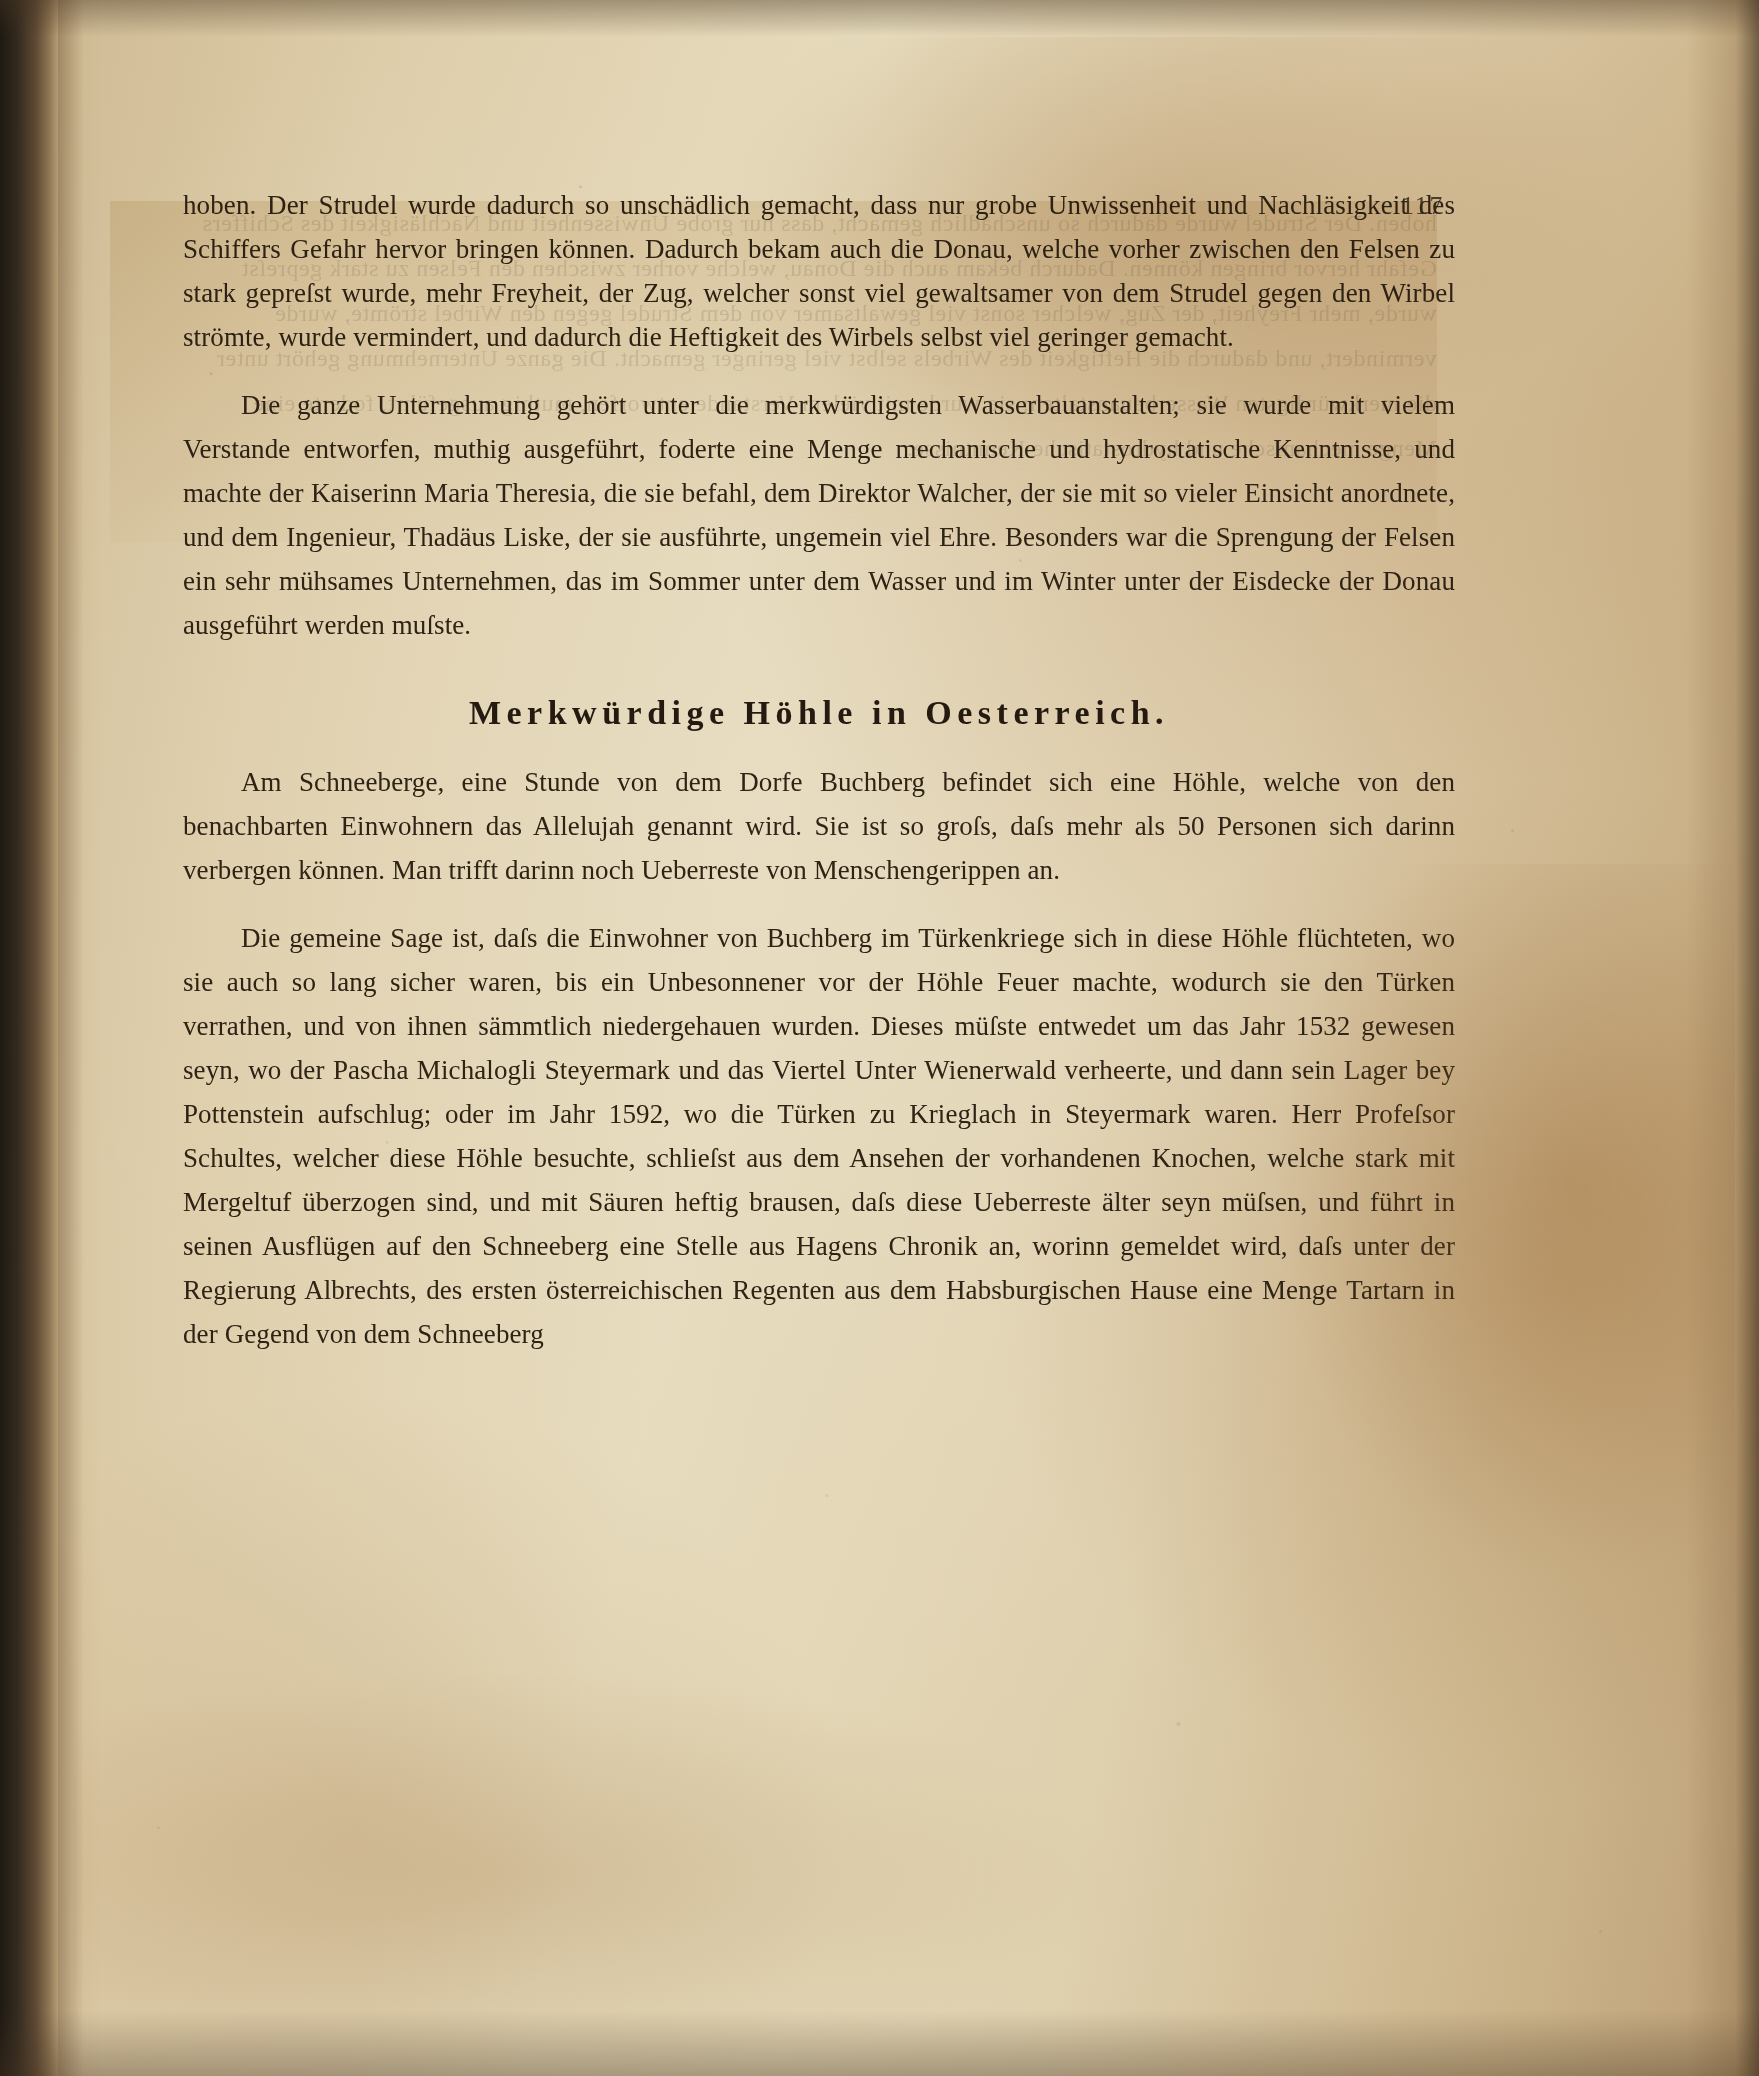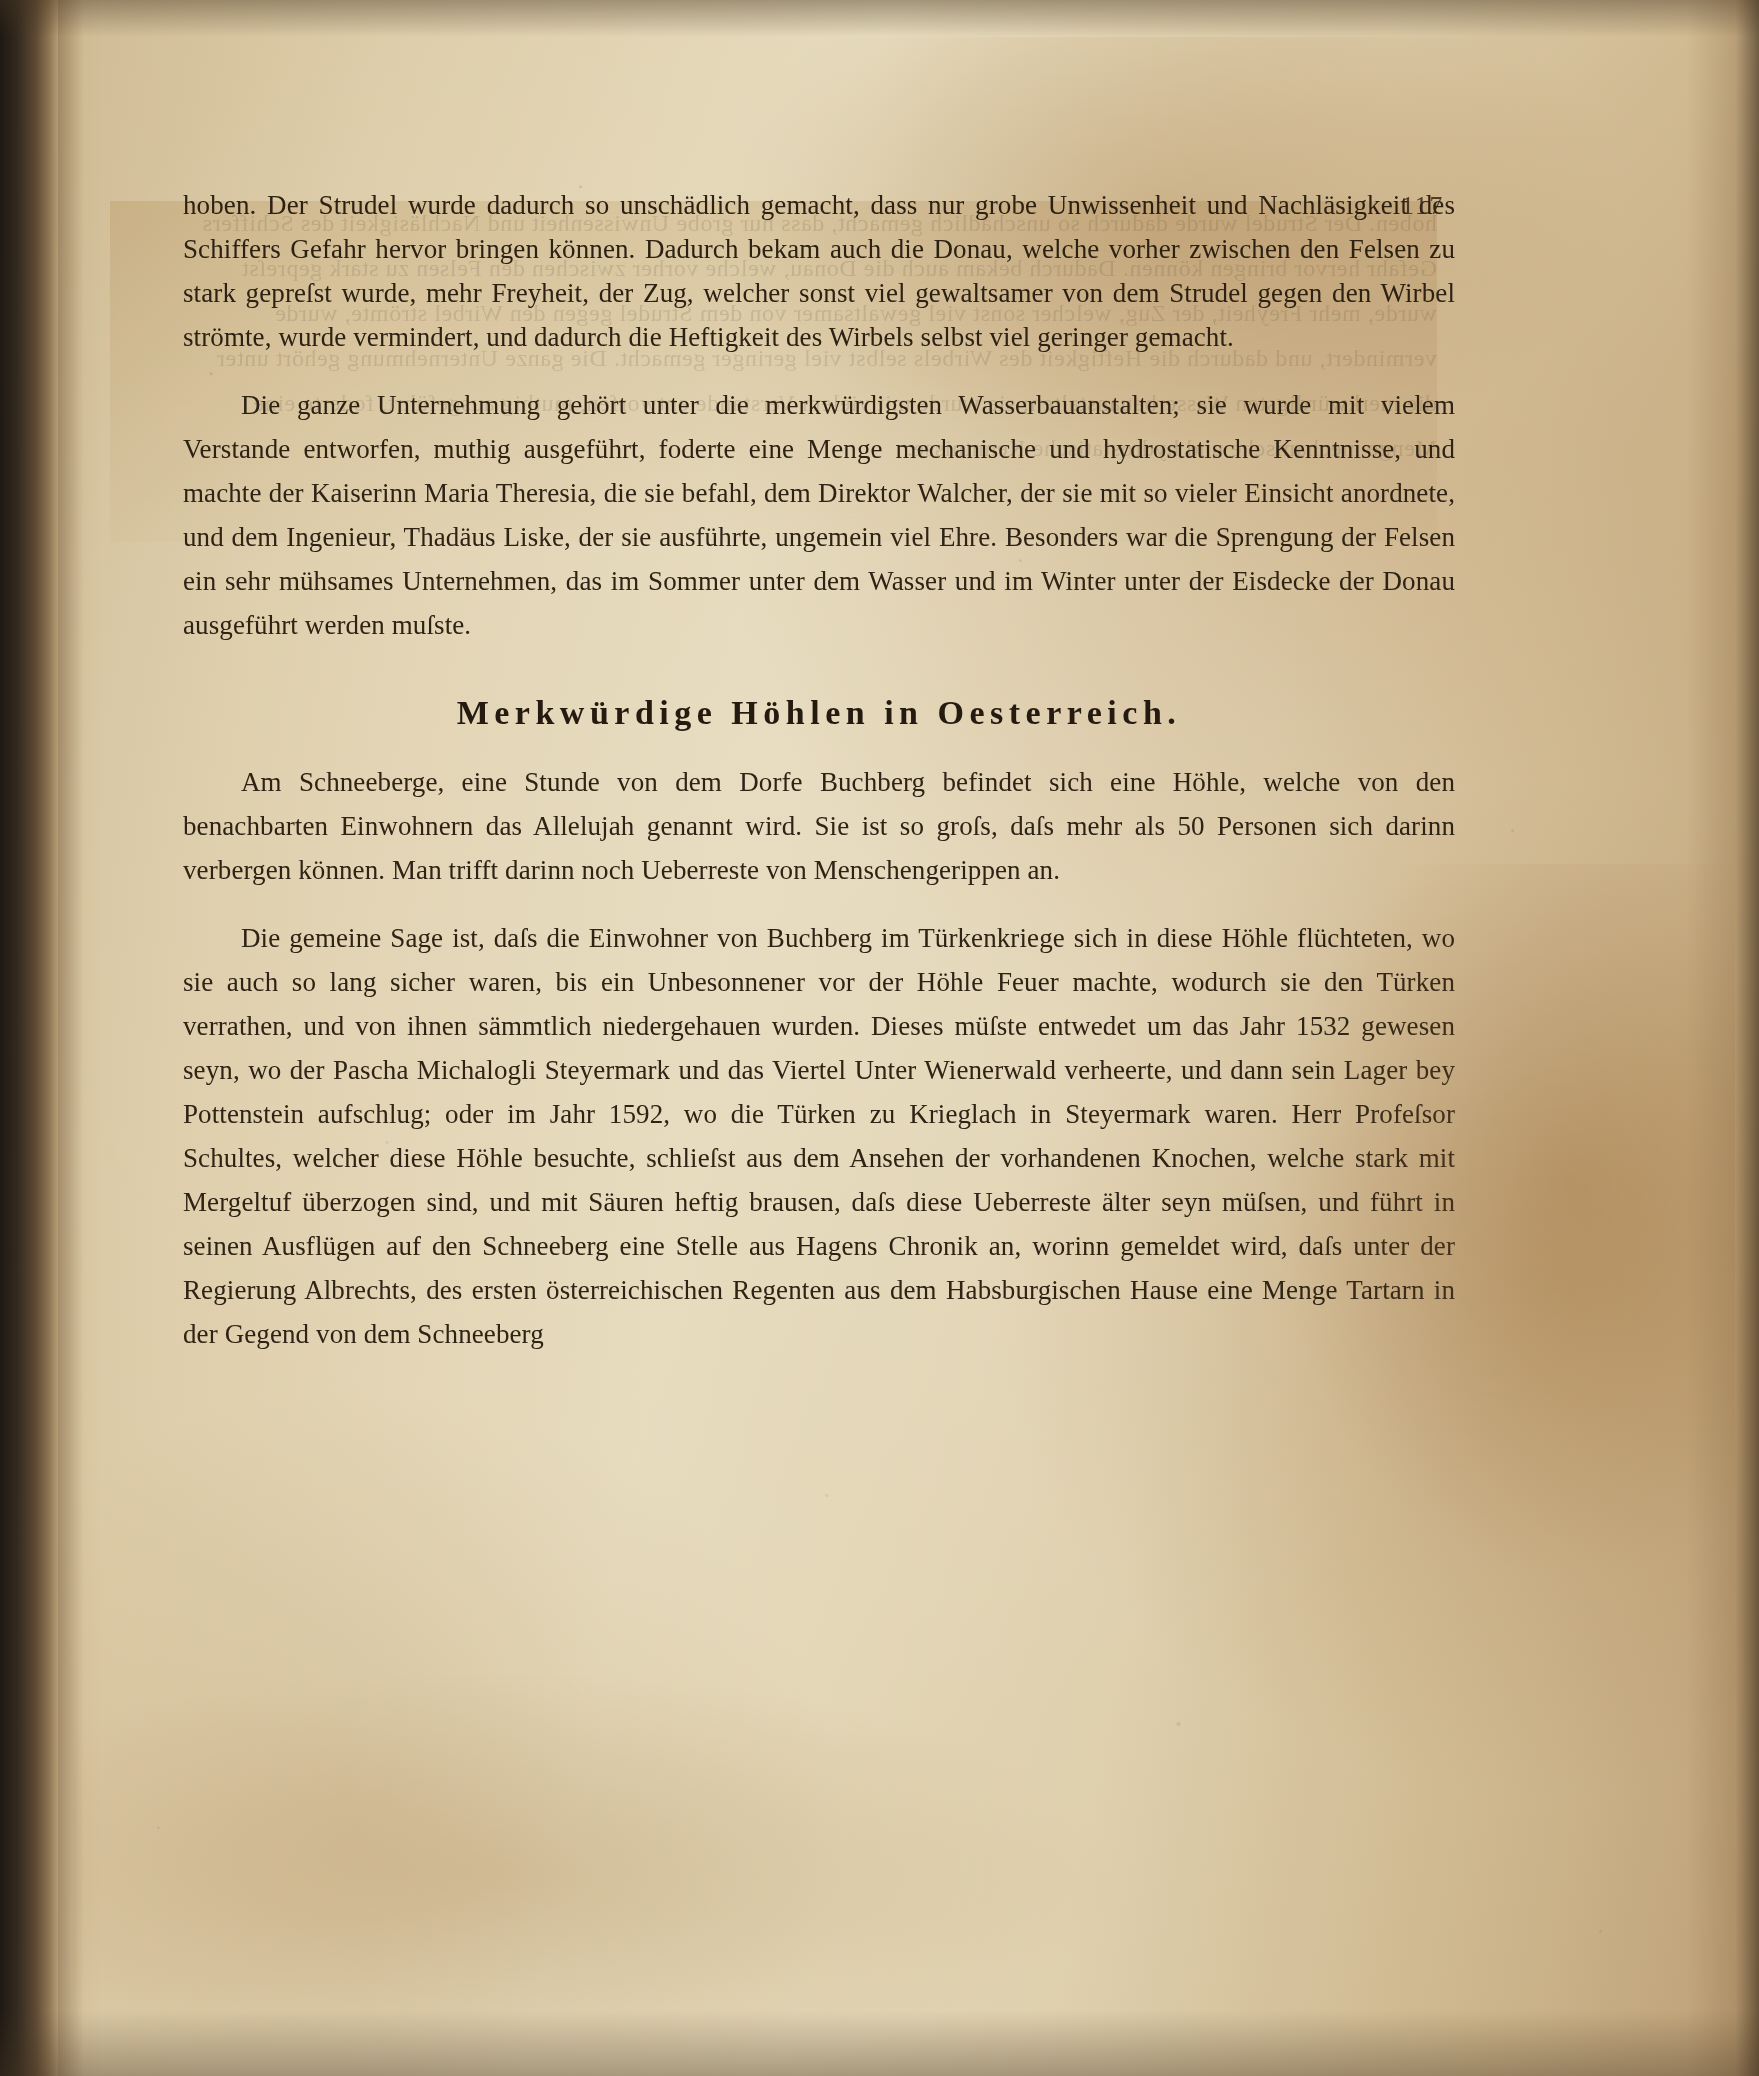--- a/index.html
+++ b/index.html
@@ -171,21 +171,21 @@
 
   <div class="bleed">hoben. Der Strudel wurde dadurch so unschädlich gemacht, dass nur grobe Unwissenheit und Nachläsigkeit des Schiffers Gefahr hervor bringen können. Dadurch bekam auch die Donau, welche vorher zwischen den Felsen zu stark gepreſst wurde, mehr Freyheit, der Zug, welcher sonst viel gewaltsamer von dem Strudel gegen den Wirbel strömte, wurde vermindert, und dadurch die Heftigkeit des Wirbels selbst viel geringer gemacht. Die ganze Unternehmung gehört unter die merkwürdigsten Wasserbauanstalten; sie wurde mit vielem Verstande entworfen, muthig ausgeführt, foderte eine Menge mechanische und hydrostatische Kenntnisse.</div>
 
   <div class="page">
 
     <div class="folio">117</div>
 
     <p class="para">hoben. Der Strudel wurde dadurch so unschädlich gemacht, dass nur grobe Unwissenheit und Nachläsigkeit des Schiffers Gefahr hervor bringen können. Dadurch bekam auch die Donau, welche vorher zwischen den Felsen zu stark gepreſst wurde, mehr Freyheit, der Zug, welcher sonst viel gewaltsamer von dem Strudel gegen den Wirbel strömte, wurde vermindert, und dadurch die Heftigkeit des Wirbels selbst viel geringer gemacht.</p>
     <p class="para indent">Die ganze Unternehmung gehört unter die merkwürdigsten Wasserbauanstalten; sie wurde mit vielem Verstande entworfen, muthig ausgeführt, foderte eine Menge mechanische und hydrostatische Kenntnisse, und machte der Kaiserinn Maria Theresia, die sie befahl, dem Direktor Walcher, der sie mit so vieler Einsicht anordnete, und dem Ingenieur, Thadäus Liske, der sie ausführte, ungemein viel Ehre. Besonders war die Sprengung der Felsen ein sehr mühsames Unternehmen, das im Sommer unter dem Wasser und im Winter unter der Eisdecke der Donau ausgeführt werden muſste.</p>
 
-    <h2 class="heading">Merkwürdige Höhlen in Oesterreich.</h2>
+    <h2 class="heading">Merkwürdige Höhle in Oesterreich.</h2>
 
     <p class="para indent">Am Schneeberge, eine Stunde von dem Dorfe Buchberg befindet sich eine Höhle, welche von den benachbarten Einwohnern das Allelujah genannt wird. Sie ist so groſs, daſs mehr als 50 Personen sich darinn verbergen können. Man trifft darinn noch Ueberreste von Menschengerippen an.</p>
     <p class="para indent">Die gemeine Sage ist, daſs die Einwohner von Buchberg im Türkenkriege sich in diese Höhle flüchteten, wo sie auch so lang sicher waren, bis ein Unbesonnener vor der Höhle Feuer machte, wodurch sie den Türken verrathen, und von ihnen sämmtlich niedergehauen wurden. Dieses müſste entwedet um das Jahr 1532 gewesen seyn, wo der Pascha Michalogli Steyermark und das Viertel Unter Wienerwald verheerte, und dann sein Lager bey Pottenstein aufschlug; oder im Jahr 1592, wo die Türken zu Krieglach in Steyermark waren. Herr Profeſsor Schultes, welcher diese Höhle besuchte, schlieſst aus dem Ansehen der vorhandenen Knochen, welche stark mit Mergeltuf überzogen sind, und mit Säuren heftig brausen, daſs diese Ueberreste älter seyn müſsen, und führt in seinen Ausflügen auf den Schneeberg eine Stelle aus Hagens Chronik an, worinn gemeldet wird, daſs unter der Regierung Albrechts, des ersten österreichischen Regenten aus dem Habsburgischen Hause eine Menge Tartarn in der Gegend von dem Schneeberg</p>
 
   </div>
 
   <div class="ink-fade-top"></div>
   <div class="stain-a"></div>
   <div class="stain-c"></div>
   <div class="speckles"></div>

